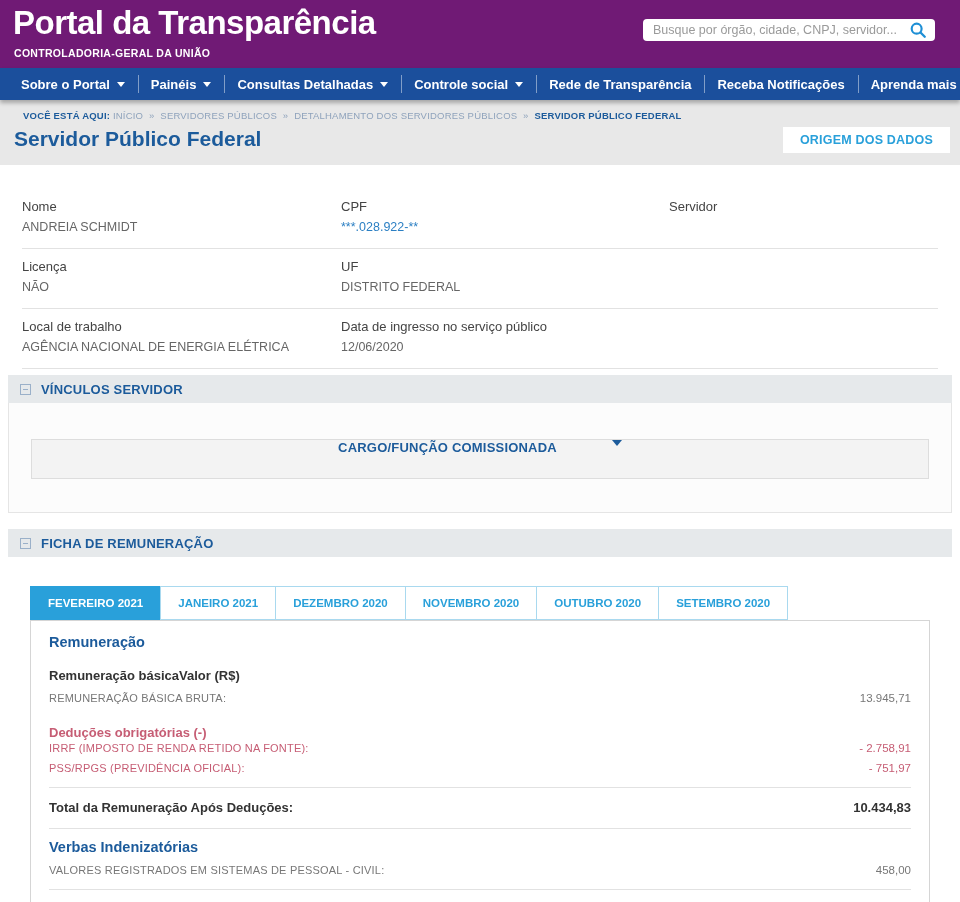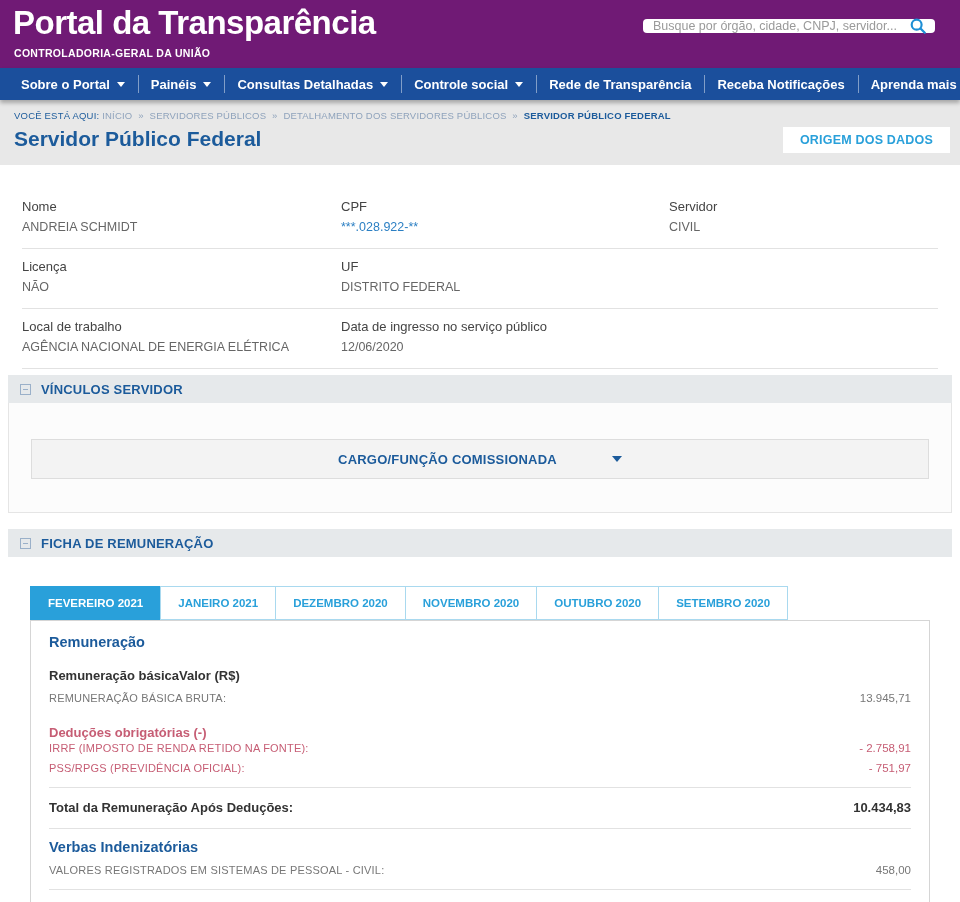--- a/index.html
+++ b/index.html
@@ -7,56 +7,56 @@
   body {
     font-family:"Liberation Sans", sans-serif;
     background:#ffffff; color:#333;
   }
   .viewport { width:960px; height:902px; overflow:hidden; position:relative; background:#fff; }
 
   
   .site-header { background:#701a75; height:68px; position:relative; }
   .logo-title { position:absolute; left:13px; top:4px; color:#fff; font-size:33px; font-weight:bold; letter-spacing:-0.5px; }
   .logo-sub { position:absolute; left:14px; top:47px; color:#fff; font-size:10.5px; font-weight:bold; letter-spacing:0.3px; }
-  .search-wrap { position:absolute; right:25px; top:19px; width:292px; height:14px; background:#fff; border-radius:4px; display:flex; align-items:center; padding:0 8px 0 10px; }
+  .search-wrap { position:absolute; right:25px; top:19px; width:292px; height:22px; background:#fff; border-radius:4px; display:flex; align-items:center; padding:0 8px 0 10px; }
   .search-input { flex:1; border:none; outline:none; font-size:12.5px; color:#333; font-family:"Liberation Sans",sans-serif; background:transparent; }
   .search-input::placeholder { color:#9a9a9a; }
   .search-icon { width:18px; height:18px; flex:0 0 18px; cursor:pointer; }
 
   
   .navbar { background:#1B4F9C; height:32px; display:flex; align-items:stretch; padding-left:8px; position:relative; z-index:2; box-shadow:0 3px 4px rgba(0,0,0,0.28); }
   .nav-item { display:flex; align-items:center; color:#fff; font-size:13px; font-weight:bold; padding:0 13px; cursor:pointer; position:relative; white-space:nowrap; }
   .nav-item + .nav-item::before { content:""; position:absolute; left:0; top:7px; bottom:7px; border-left:1px solid rgba(255,255,255,0.45); }
   .nav-caret { display:inline-block; margin-left:7px; width:0; height:0; border-left:4px solid transparent; border-right:4px solid transparent; border-top:5px solid #fff; }
 
   
   .title-strip { background:#E8E8E8; padding:10px 14px 14px; position:relative; height:65px; }
   .breadcrumb { font-size:9.5px; color:#8FA3BC; letter-spacing:0.2px; }
-  .breadcrumb .bc-prefix { color:#1C5B9B; font-weight:normal; }
+  .breadcrumb .bc-prefix { color:#1C5B9B; font-weight:bold;margin-left:9px; }
   .breadcrumb .bc-link { color:#8FA3BC; cursor:pointer; }
   .breadcrumb .bc-sep { color:#8FA3BC; margin:0 3px; }
   .breadcrumb .bc-current { color:#1C5B9B; font-weight:bold; }
   .page-title { color:#1C5B9B; font-size:21px; font-weight:bold; margin-top:6px; }
   .origin-btn { position:absolute; right:10px; top:27px; background:#fff; color:#29A0DA; font-size:12.5px; font-weight:bold; border:none; padding:6px 17px; cursor:pointer; font-family:"Liberation Sans",sans-serif; letter-spacing:0.2px; }
 
   
   .details { padding-top:24px; }
   .detail-row { display:grid; grid-template-columns:319px 328px 1fr; margin:0 22px; padding:10px 0 14px; border-bottom:1px solid #E2E2E2; }
   .field-label { font-size:13px; color:#444; }
   .field-value { font-size:12.5px; color:#666; margin-top:6px; }
   .field-value.link { color:#2B7FC3; cursor:pointer; }
 
   
   .section-bar { margin:6px 8px 0; background:#E6E9EB; height:28px; display:flex; align-items:center; padding:0 12px; cursor:pointer; }
   .collapse-icon { width:11px; height:11px; border:1px solid #9AB0C9; position:relative; margin-right:10px; flex:0 0 11px; }
   .collapse-icon::after { content:""; position:absolute; left:2px; right:2px; top:4px; border-top:1px solid #9AB0C9; }
   .section-bar-title { color:#1C5B9B; font-size:13px; font-weight:bold; letter-spacing:0.2px; }
 
   .vinculos-panel { margin:0 8px; background:#FCFCFC; border:1px solid #E5E5E5; border-top:none; height:110px; padding:36px 22px 0; }
-  .cargo-bar { background:#F3F3F3; border:1px solid #DDDDDD; height:40px; display:flex; align-items:center; justify-content:center; cursor:pointer;gap:48px; }
+  .cargo-bar { background:#F3F3F3; border:1px solid #DDDDDD; height:40px; display:flex; align-items:flex-start; justify-content:center; cursor:pointer;gap:48px; }
   .cargo-label { color:#1C5B9B; font-size:13px; font-weight:bold; letter-spacing:0.2px; }
   .cargo-caret { display:inline-block; margin-left:7px; width:0; height:0; border-left:5px solid transparent; border-right:5px solid transparent; border-top:6px solid #1C5B9B; }
 
   .ficha-section-bar { margin-top:16px; }
 
   
   .tabs { display:flex; margin:29px 30px 0; }
   .tab { height:20px; display:flex; align-items:center; padding:16px 17px; font-size:11.5px; font-weight:bold; color:#29A0DA; background:#fff; border:1px solid #A9D9EF; border-right:none; cursor:pointer; white-space:nowrap; }
   .tab:last-child { border-right:1px solid #A9D9EF; }
   .tab.active { background:#29A0DA; color:#fff; border-color:#29A0DA; }
@@ -146,21 +146,20 @@
       <div>
         <div class="field-label">Nome</div>
         <div class="field-value">ANDREIA SCHMIDT</div>
       </div>
       <div>
         <div class="field-label">CPF</div>
         <div class="field-value link">***.028.922-**</div>
       </div>
       <div>
         <div class="field-label">Servidor</div>
-        <div class="field-value">CIVIL</div>
       </div>
     </div>
     <div class="detail-row">
       <div>
         <div class="field-label">Licença</div>
         <div class="field-value">NÃO</div>
       </div>
       <div>
         <div class="field-label">UF</div>
         <div class="field-value">DISTRITO FEDERAL</div>

